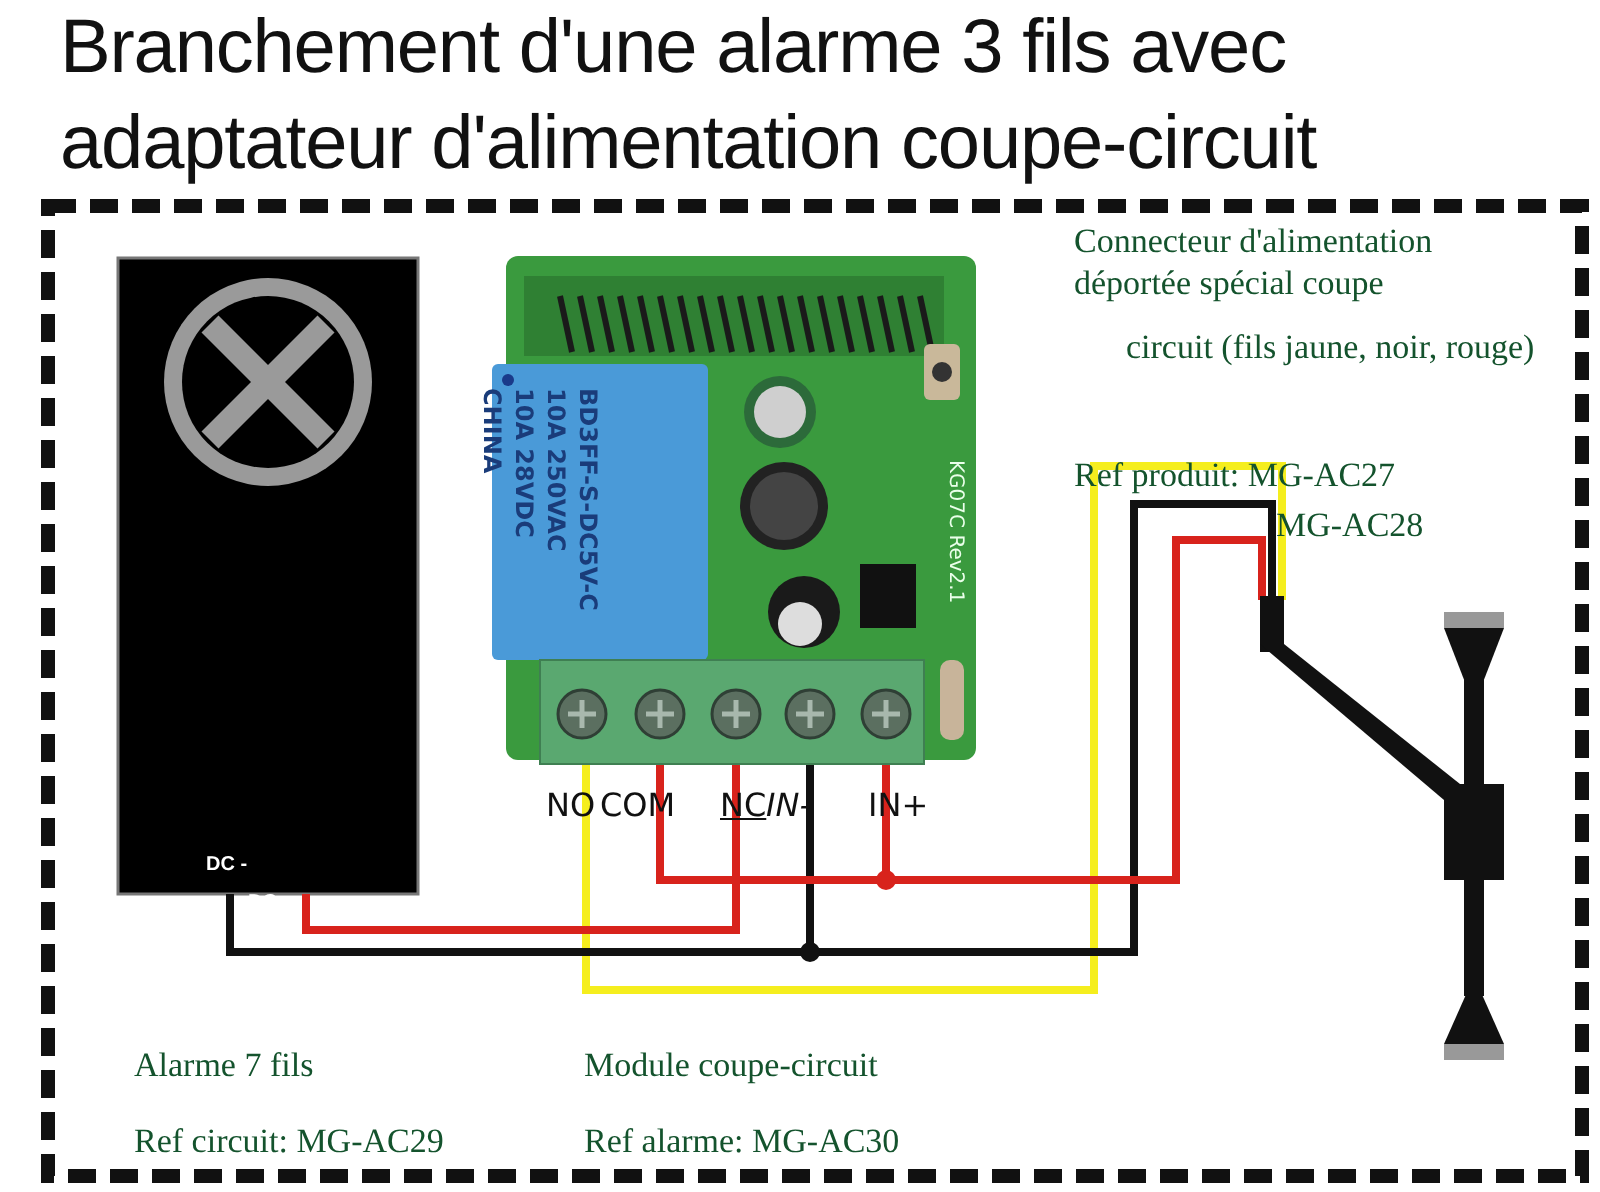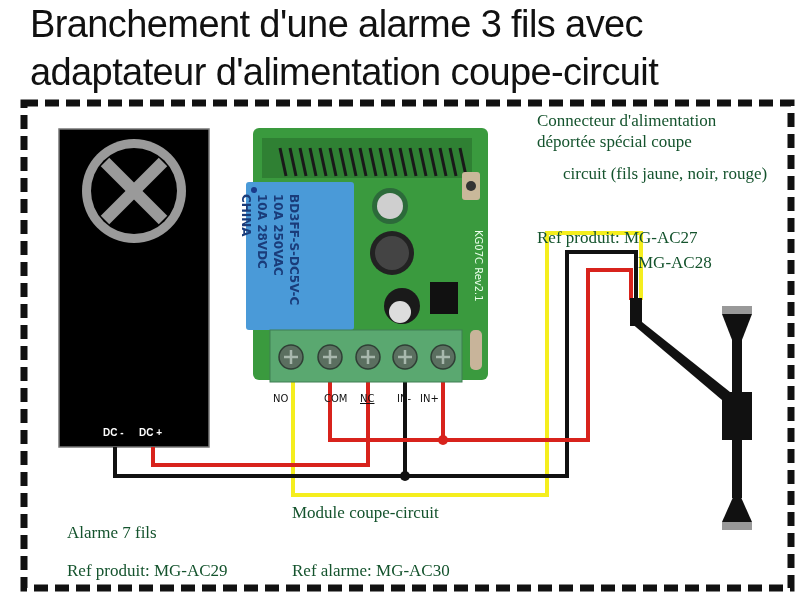--- a/index.html
+++ b/index.html
@@ -1,21 +1,21 @@
 <!DOCTYPE html>
 <html><head>
 <meta charset="utf-8">
 <style>
   html, body { margin:0; padding:0; background:#ffffff; }
   body { width:800px; height:596px; position:relative; overflow:hidden; font-family:"Liberation Sans", sans-serif; }
   .title { position:absolute; left:30px; font-size:38px; color:#111; letter-spacing:-0.6px; white-space:nowrap; line-height:44px; }
   .t1 { top:2px; }
   .t2 { top:50px; }
   .lbl { position:absolute; font-family:Liberation Serif, serif; font-size:17px; color:#14532d; white-space:nowrap; line-height:20px; }
-  .term { position:absolute; top:393px; font-family:"DejaVu Sans", sans-serif; font-size:10px; color:#111; white-space:nowrap; }
+  .term { position:absolute; top:393px; font-family:"DejaVu Sans", sans-serif; font-size:16px; color:#111; white-space:nowrap; }
   svg.diagram { position:absolute; left:0; top:0; }
   .dc { position:absolute; font-family:"Liberation Sans", sans-serif; font-weight:bold; font-size:10px; color:#fff; top:427px; }
 </style>
 </head>
 <body>
 
 <div class="title t1">Branchement d'une alarme 3 fils avec</div>
 <div class="title t2">adaptateur d'alimentation coupe-circuit</div>
 
 <svg class="diagram" width="800" height="596" viewBox="0 0 800 596">
@@ -129,30 +129,30 @@
         <line x1="368" y1="350" x2="368" y2="364"></line>
       <line x1="398" y1="357" x2="412" y2="357"></line>
         <line x1="405" y1="350" x2="405" y2="364"></line>
       <line x1="436" y1="357" x2="450" y2="357"></line>
         <line x1="443" y1="350" x2="443" y2="364"></line>
     </g>
   </g>
 </svg>
 
 <span class="dc" style="left:103px;">DC -</span>
-<span class="dc" style="left:139px;">DC +</span>
+<span class="dc" style="left:124px;margin-top:19px;">DC +</span>
 
 <span class="term" style="left:273px;">NO</span>
-<span class="term" style="left:324px;">COM</span>
+<span class="term" style="left:300px;">COM</span>
 <span class="term" style="left:360px;text-decoration:underline;">NC</span>
-<span class="term" style="left:397px;">IN-</span>
-<span class="term" style="left:420px;">IN+</span>
+<span class="term" style="left:383px;font-style:italic;">IN-</span>
+<span class="term" style="left:434px;">IN+</span>
 
 <div class="lbl" style="left:537px; top:111px;">Connecteur d'alimentation</div>
 <div class="lbl" style="left:537px; top:132px;text-align:right;">déportée spécial coupe</div>
 <div class="lbl" style="left:537px; top:164px;margin-left:26px;">circuit (fils jaune, noir, rouge)</div>
 <div class="lbl" style="left:537px; top:184px;margin-top:44px;">Ref produit: MG-AC27</div>
 <div class="lbl" style="left:638px; top:205px;margin-top:48px;">MG-AC28</div>
 
 <div class="lbl" style="left:67px; top:523px;">Alarme 7 fils</div>
-<div class="lbl" style="left:67px; top:561px;">Ref produit: MG-AC29</div>
-<div class="lbl" style="left:292px; top:503px;">Module coupe-circuit</div>
+<div class="lbl" style="left:67px; top:561px;">Ref circuit: MG-AC29</div>
+<div class="lbl" style="left:292px; top:523px;">Module coupe-circuit</div>
 <div class="lbl" style="left:292px; top:561px;">Ref alarme: MG-AC30</div>
 
 </body></html>

